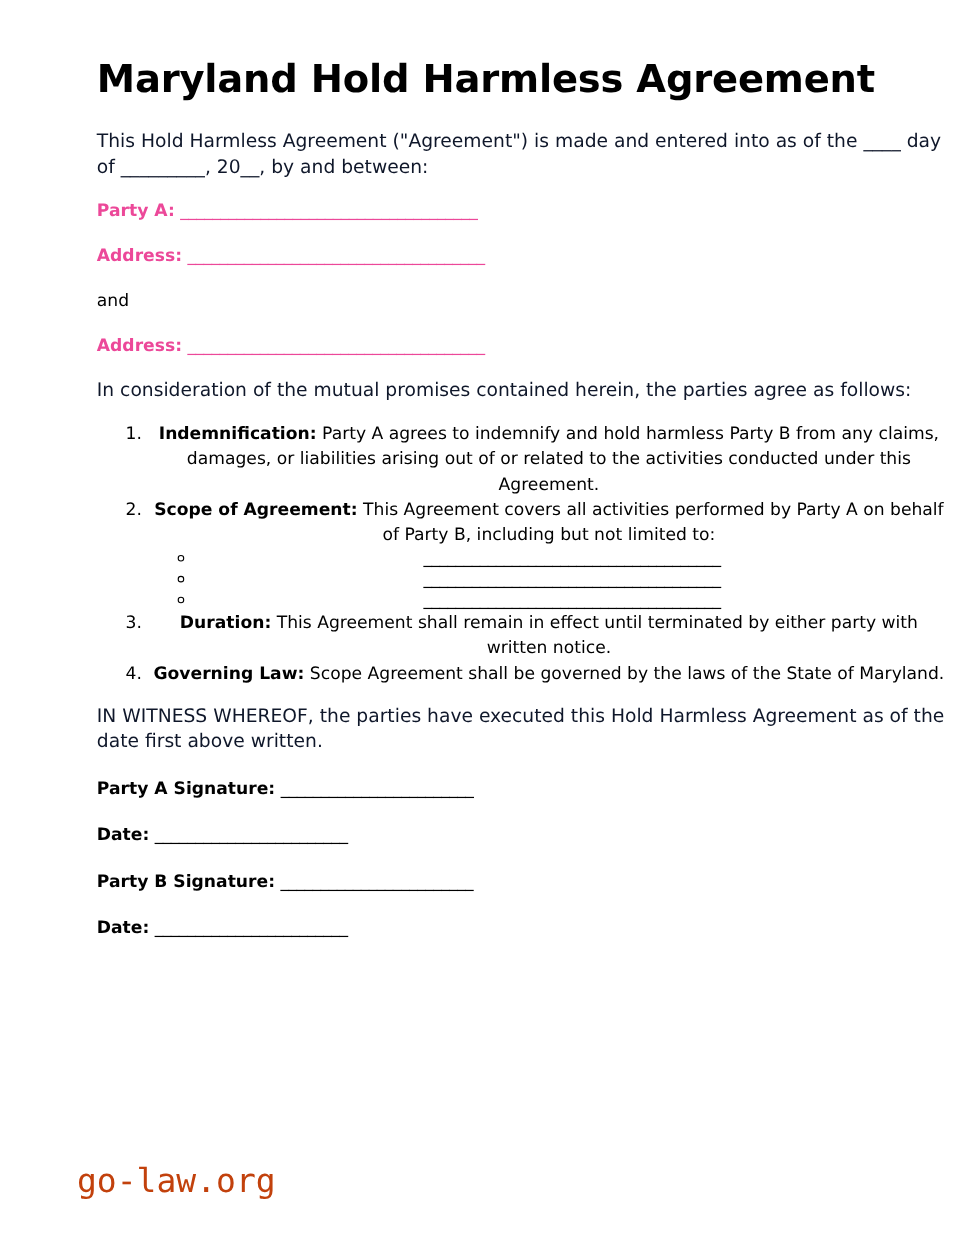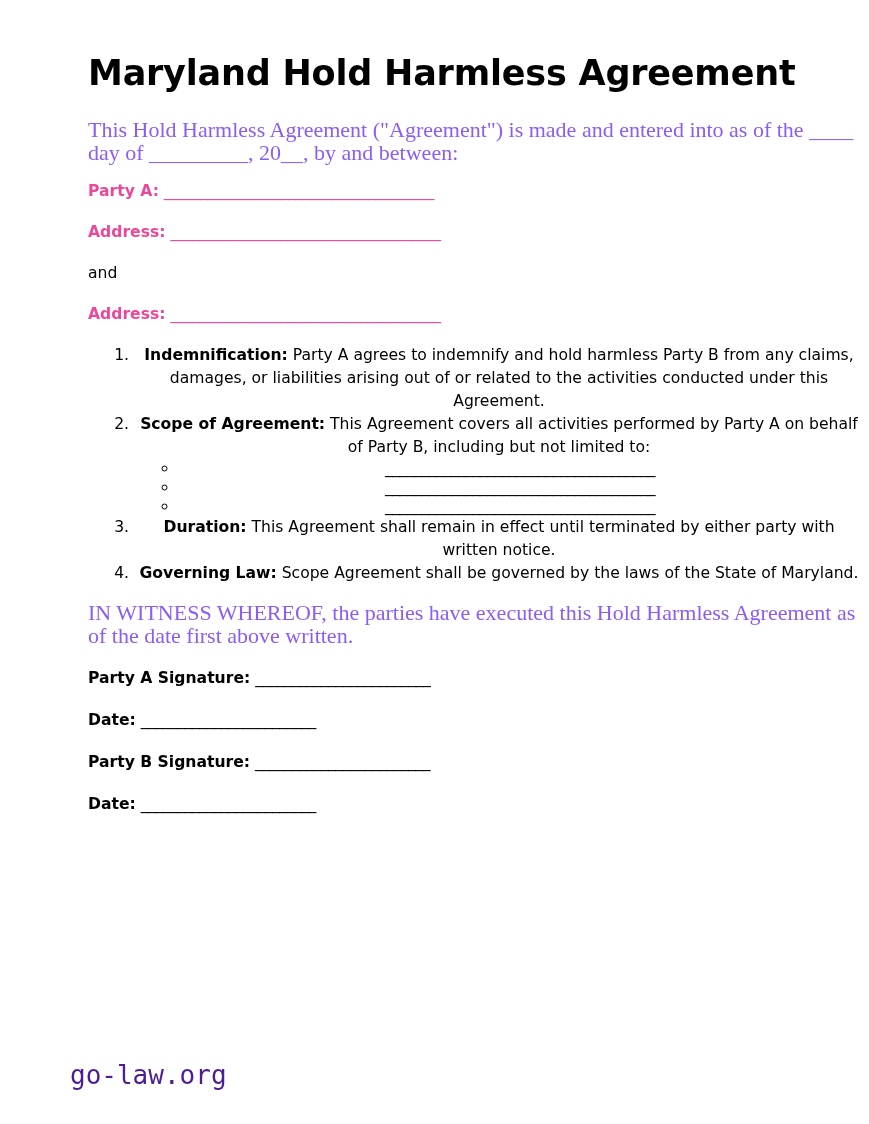--- a/index.html
+++ b/index.html
@@ -35,25 +35,24 @@
     font-family: "DejaVu Sans", sans-serif;
     font-weight: bold;
     font-size: 35px;
     line-height: 42px;
     letter-spacing: -0.2px;
     margin: 0 0 24px 0;
     color: #000000;
   }
 
   p.para {
-    font-size: 22px;
+    font-size: 17px;
     line-height: 23px;
     margin: 0 0 16px 0;
-    color: #8b5cf6;
-    font-family: Liberation Serif, serif;
+    color: #0f172a;
   }
 
   .field-row {
     font-size: 15.6px;
     line-height: 23px;
     margin: 0 0 18px 0;
     white-space: nowrap;
     color: #ec4899;
   }
 
@@ -119,23 +118,23 @@
 
   .sig-block {
     margin-top: 20px;
   }
 
   .watermark {
     position: absolute;
     left: 30px;
     top: 1058px;
     font-family: "DejaVu Sans Mono", monospace;
-    font-size: 26px;
+    font-size: 30px;
     line-height: 34px;
-    color: #4c1d95;
+    color: #c2410c;
     letter-spacing: 0px;
     white-space: nowrap;
   }
 </style>
 </head>
 <body>
 
 <div class="page">
 
   <div class="doc-body">
@@ -155,20 +154,21 @@
     </div>
 
     <div class="plain-row">and</div>
 
 
     <div class="field-row">
       <span class="field-label">Address:</span>
       <span class="blank">_____________________________________</span>
     </div>
 
+    <p class="para">In consideration of the mutual promises contained herein, the parties agree as follows:</p>
 
     <ol class="terms">
       <li>
         <span class="term">Indemnification:</span><span> Party A agrees to indemnify and hold harmless Party B from any claims, damages, or liabilities arising out of or related to the activities conducted under this Agreement.</span>
       </li>
       <li>
         <span class="term">Scope of Agreement:</span><span> This Agreement covers all activities performed by Party A on behalf of Party B, including but not limited to:</span>
         <ul class="sub">
           <li>
             <span class="blank">_____________________________________</span>

